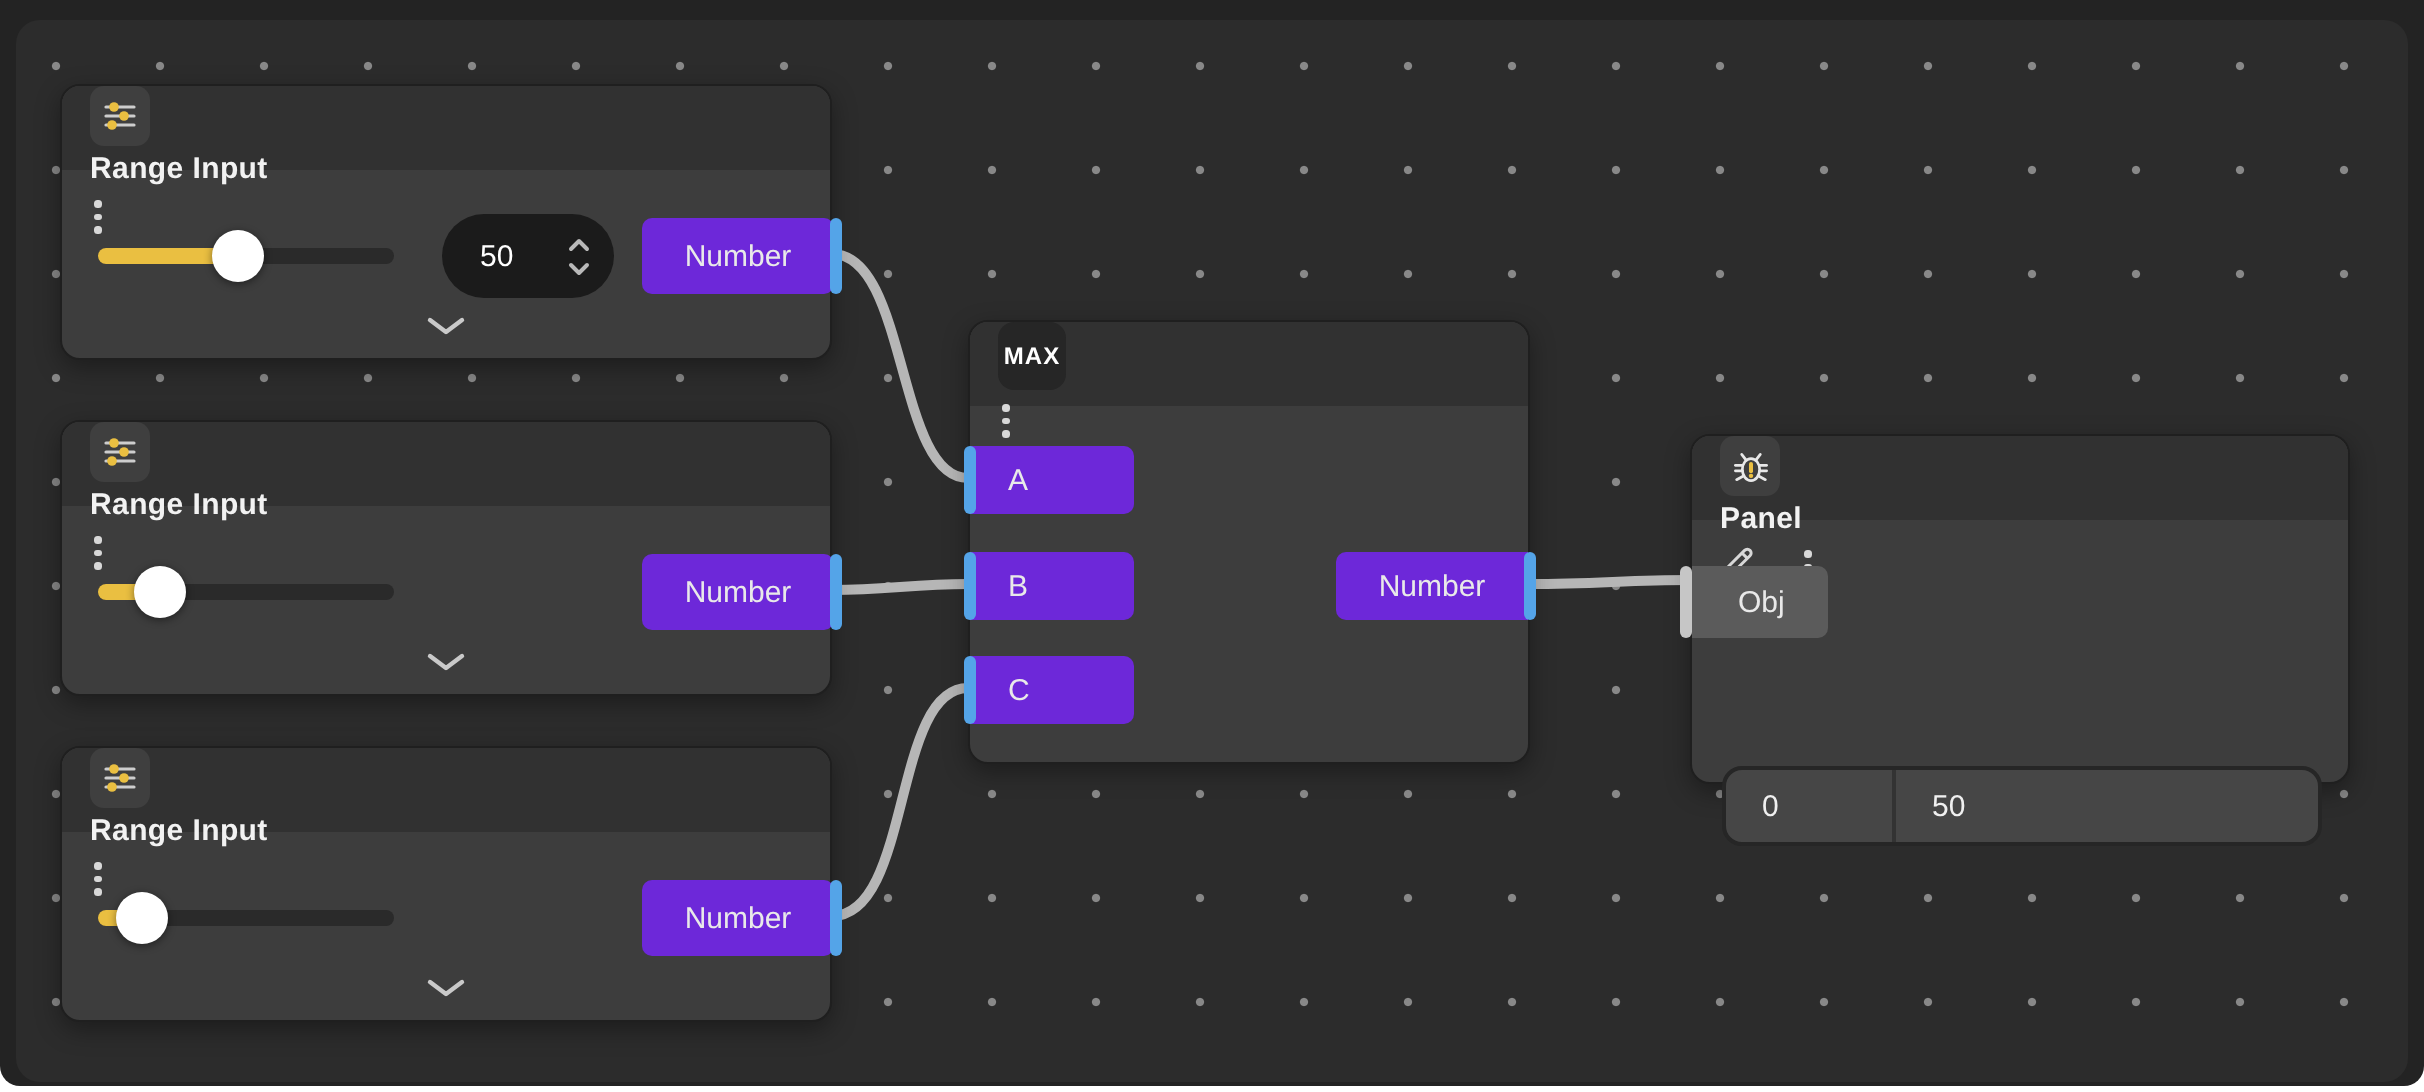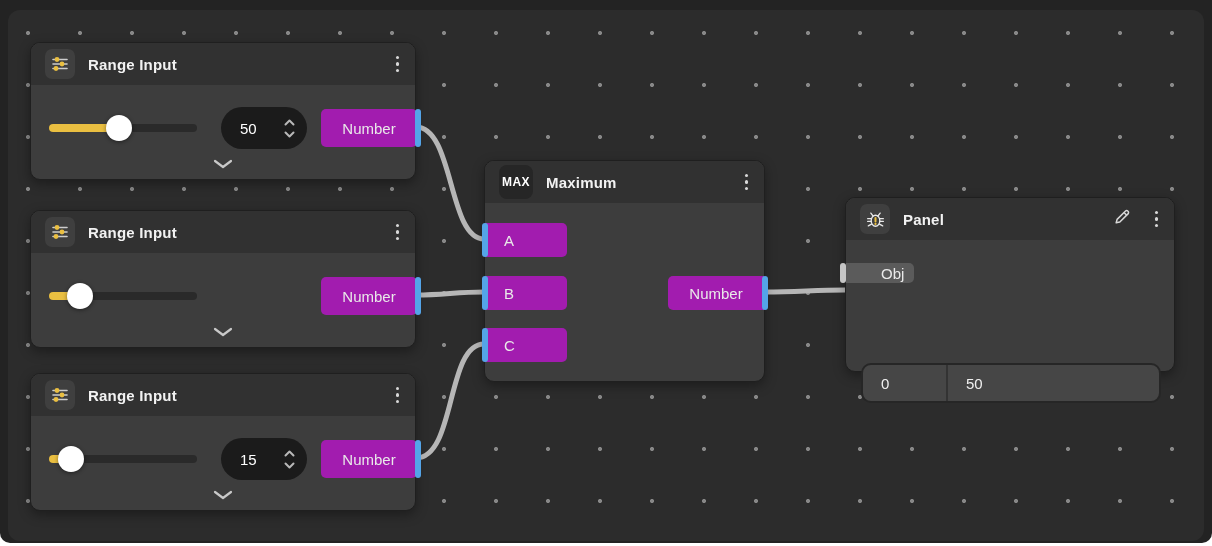--- a/index.html
+++ b/index.html
@@ -17,21 +17,21 @@
   }
   .wires { position:absolute; left:0; top:0; width:1196px; height:531px; pointer-events:none; }
   .wires path { stroke:#b6b6b6; stroke-width:5; fill:none; stroke-linecap:round; }
 
   .node {
     position:absolute; background:#3d3d3d; border-radius:10px;
     border:1px solid #1f1f1f; box-shadow:0 4px 12px rgba(0,0,0,.35);
   }
   .node-header {
     height:42px; background:#313131; border-radius:9px 9px 0 0;
-    display:flex; align-items:center; padding:0 14px; gap:13px;
+    display:flex; align-items:flex-start; padding:0 14px; gap:3px;flex-direction:column;
   }
   .icon-tile {
     width:30px; height:30px; border-radius:7px; background:#3f3f3f;
     display:flex; align-items:center; justify-content:center; flex:0 0 auto;
   }
   .node-title { flex:1; color:#f2f2f2; font-size:15px; font-weight:700; letter-spacing:.2px; }
   .menu-dots { display:flex; flex-direction:column; gap:3px; padding:4px 2px; cursor:pointer; }
   .menu-dots i { width:3.5px; height:3.5px; border-radius:50%; background:#d8d8d8; }
 
   .node-body { position:relative; height:calc(100% - 42px); }
@@ -42,30 +42,30 @@
   .slider-knob  { position:absolute; right:-13px; top:-9px; width:26px; height:26px; border-radius:50%;
                   background:#ffffff; box-shadow:0 1px 4px rgba(0,0,0,.45); }
 
   
   .stepper { position:absolute; left:190px; top:22px; width:86px; height:42px; border-radius:21px;
              background:#1b1b1b; display:flex; align-items:center; padding:0 12px 0 19px; }
   .stepper-value { flex:1; color:#ffffff; font-size:15px; }
   .stepper-arrows { display:flex; flex-direction:column; gap:5px; align-items:center; }
 
   
-  .port { position:absolute; background:#a21caf; color:#e9e9e9; font-size:15px;
+  .port { position:absolute; background:#6d28d9; color:#e9e9e9; font-size:15px;
           display:flex; align-items:center; border-radius:5px; }
   .port .bar { position:absolute; top:0; width:6px; height:100%; border-radius:3px; background:#54a4e8; }
   .out-number { right:-2px; top:24px; width:96px; height:38px; justify-content:center; }
   .out-number .bar { right:-4px; }
   .in-port { left:0; width:82px; height:34px; padding-left:19px; border-radius:0 5px 5px 0; }
   .in-port .bar { left:-3px; }
   .max-out { right:0; width:96px; height:34px; justify-content:center; border-radius:5px 0 0 5px; }
   .max-out .bar { right:-4px; }
-  .obj-port { left:0; width:68px; height:20px; padding-left:35px; background:#5b5b5b; border-radius:0 5px 5px 0; }
+  .obj-port { left:0; width:68px; height:36px; padding-left:23px; background:#5b5b5b; border-radius:0 5px 5px 0; }
   .obj-port .bar { left:-6px; background:#c6c6c6; }
 
   .expand { position:absolute; left:50%; bottom:3px; transform:translateX(-50%); padding:3px 6px; cursor:pointer; }
 
   .max-badge { width:34px; height:34px; border-radius:8px; background:#262626; color:#fff;
                font-size:12px; font-weight:700; letter-spacing:.5px;
                display:flex; align-items:center; justify-content:center; flex:0 0 auto; }
   .header-tools { display:flex; align-items:center; gap:22px; }
 
   
@@ -197,47 +197,35 @@
             <i></i>
             <i></i>
           </span>
     </div>
     <div class="node-body">
       <div class="slider-track">
         <div class="slider-fill" style="width: 15%;">
           <div class="slider-knob"></div>
         </div>
       </div>
-      <div class="stepper">
-        <span class="stepper-value">15</span>
-        <span class="stepper-arrows">
-          <svg width="11" height="7" viewBox="0 0 11 7">
-                <polyline points="1.5,5.5 5.5,1.5 9.5,5.5" fill="none" stroke="#b9b9b9" stroke-width="2" stroke-linecap="round" stroke-linejoin="round"></polyline>
-              </svg>
-          <svg width="11" height="7" viewBox="0 0 11 7">
-                <polyline points="1.5,1.5 5.5,5.5 9.5,1.5" fill="none" stroke="#b9b9b9" stroke-width="2" stroke-linecap="round" stroke-linejoin="round"></polyline>
-              </svg>
-        </span>
-      </div>
       <div class="port out-number">
         <span>Number</span>
         <i class="bar"></i>
       </div>
       <div class="expand">
         <svg width="20" height="10" viewBox="0 0 20 10">
               <polyline points="2,2 10,8 18,2" fill="none" stroke="#c9c9c9" stroke-width="2.2" stroke-linecap="round" stroke-linejoin="round"></polyline>
             </svg>
       </div>
     </div>
   </div>
 
   <div class="node" style="left:476px;top:150px;width:281px;height:222px">
     <div class="node-header">
       <span class="max-badge">MAX</span>
-      <span class="node-title">Maximum</span>
       <span class="menu-dots">
             <i></i>
             <i></i>
             <i></i>
           </span>
     </div>
     <div class="node-body">
       <div class="port in-port" style="top:20px">
         <span>A</span>
         <i class="bar"></i>
@@ -250,21 +238,21 @@
         <span>C</span>
         <i class="bar"></i>
       </div>
       <div class="port max-out" style="top:73px">
         <span>Number</span>
         <i class="bar"></i>
       </div>
     </div>
   </div>
 
-  <div class="node" style="left:837px;top:187px;width:330px;height:175px">
+  <div class="node" style="left:837px;top:207px;width:330px;height:175px">
     <div class="node-header">
       <span class="icon-tile">
         <svg width="19" height="19" viewBox="0 0 18 18">
           <g stroke="#e8e8e8" stroke-width="1.3" stroke-linecap="round" fill="none">
             <ellipse cx="9" cy="10.2" rx="4.1" ry="5.2"></ellipse>
             <line x1="6.6" y1="5.6" x2="4.6" y2="3"></line>
                 <line x1="11.4" y1="5.6" x2="13.4" y2="3"></line>
             <line x1="4.9" y1="8.2" x2="1.6" y2="8.2"></line>
                 <line x1="4.9" y1="10.8" x2="1.6" y2="10.8"></line>
                 <line x1="5.2" y1="13.4" x2="2.2" y2="15"></line>

